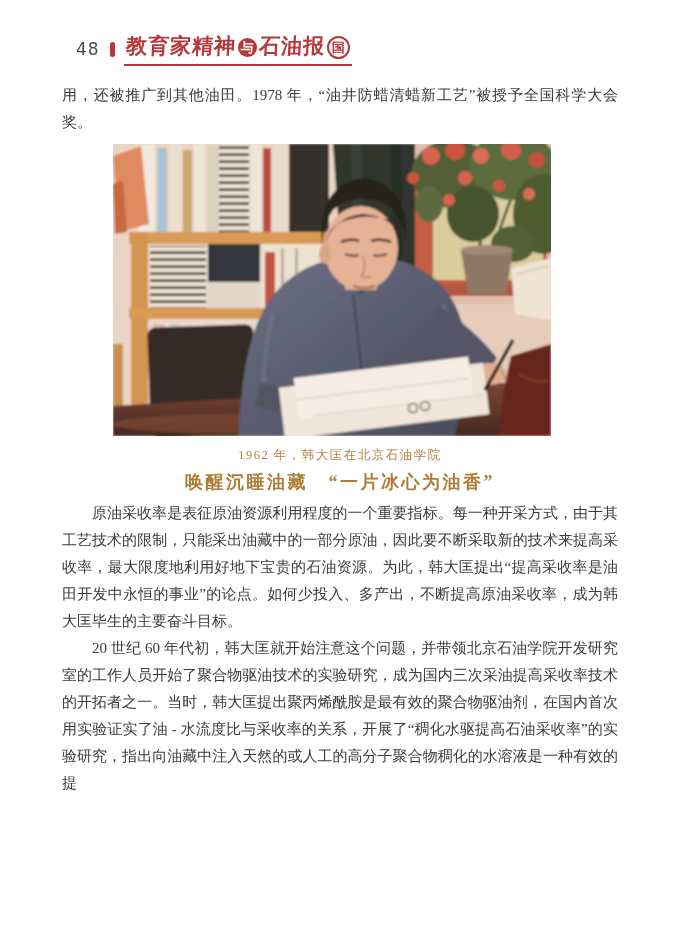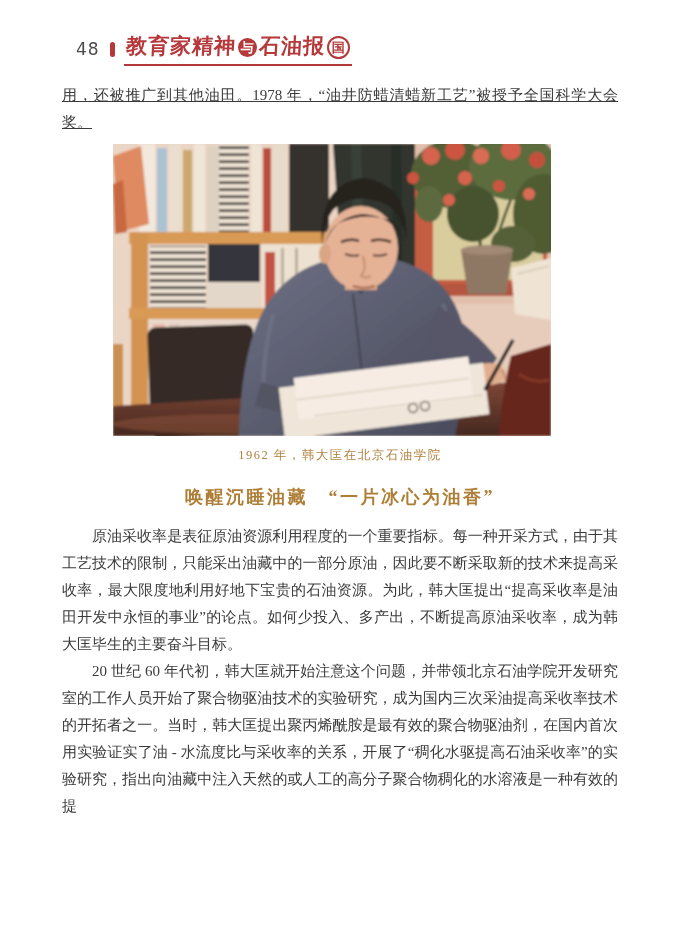--- a/index.html
+++ b/index.html
@@ -14,29 +14,29 @@
   .logo{display:flex;align-items:center;color:var(--brand-red,#b5383a);font-weight:bold;
         border-bottom:2px solid var(--brand-red,#b5383a);padding:0 2px 4px 2px;}
   .logo-t{font-size:21px;letter-spacing:1px;transform:skewX(-3deg);}
   .logo-badge{width:19px;height:19px;border-radius:50%;background:var(--brand-red,#b5383a);color:#fff;
         font-size:13px;line-height:19px;text-align:center;margin:2px 2px 0 2px;font-weight:bold;}
   .logo-circled{width:19px;height:19px;border-radius:50%;border:2px solid var(--brand-red,#b5383a);
         font-size:13px;line-height:19px;text-align:center;margin:2px 0 0 2px;font-weight:bold;}
   
   .main{position:absolute;top:82px;left:62px;width:556px;}
   .body-p{font-size:15px;line-height:27px;text-align:justify;margin:0;text-indent:2em;}
-  .body-p.first{text-indent:0;text-decoration:underline;}
+  .body-p.first{text-indent:0;}
   
   .figure{margin:8px 0 0 0;padding:0;}
   .photo{width:438px;height:292px;margin-left:51px;background:#e9d6c6;overflow:hidden;}
   .figcaption{margin-top:11px;text-align:center;font-size:12.5px;color:var(--gold,#b0813f);letter-spacing:1.5px;}
   
-  .section-heading{margin:21px 0 0 0;text-align:center;font-size:18px;font-weight:bold;
+  .section-heading{margin:6px 0 0 0;text-align:center;font-size:18px;font-weight:bold;
         color:var(--gold-heading,#ae7e36);letter-spacing:2.5px;}
-  .after-heading{margin-top:14px;}
+  .after-heading{margin-top:6px;}
 </style>
 </head>
 <body>
 
 <div class="page">
 
   <div class="header">
     <span class="pagenum">48</span>
     <span class="redbar"></span>
     <div class="logo">

